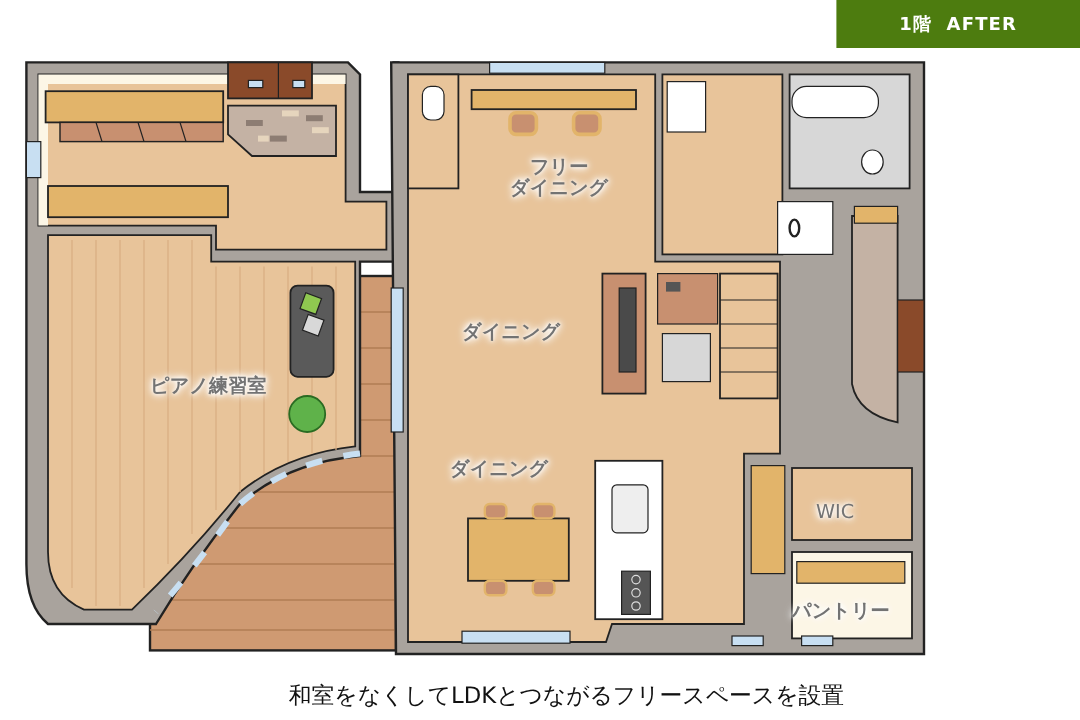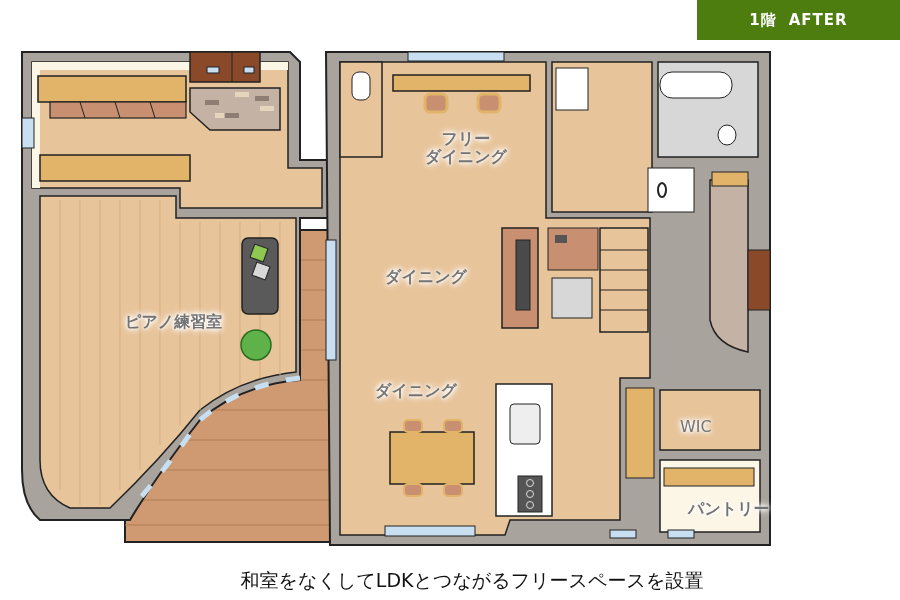--- a/index.html
+++ b/index.html
@@ -158,15 +158,15 @@
 </svg>
 
 <div class="room-label" style="left:425px; top:130px;">
   <div>フリー</div>
   <div>ダイニング</div>
 </div>
 <div class="room-label" style="left:385px; top:268px;">ダイニング</div>
 <div class="room-label" style="left:375px; top:382px;">ダイニング</div>
 <div class="room-label" style="left:92px; top:313px;margin-left:33px;">ピアノ練習室</div>
 <div class="room-label" style="left:680px; top:418px; font-weight:normal;">WIC</div>
-<div class="room-label" style="left:660px; top:500px;padding-left:28px;">パントリー</div>
+<div class="room-label" style="left:660px; top:500px;">パントリー</div>
 
 <div class="caption">和室をなくしてLDKとつながるフリースペースを設置</div>
 
 </body></html>

